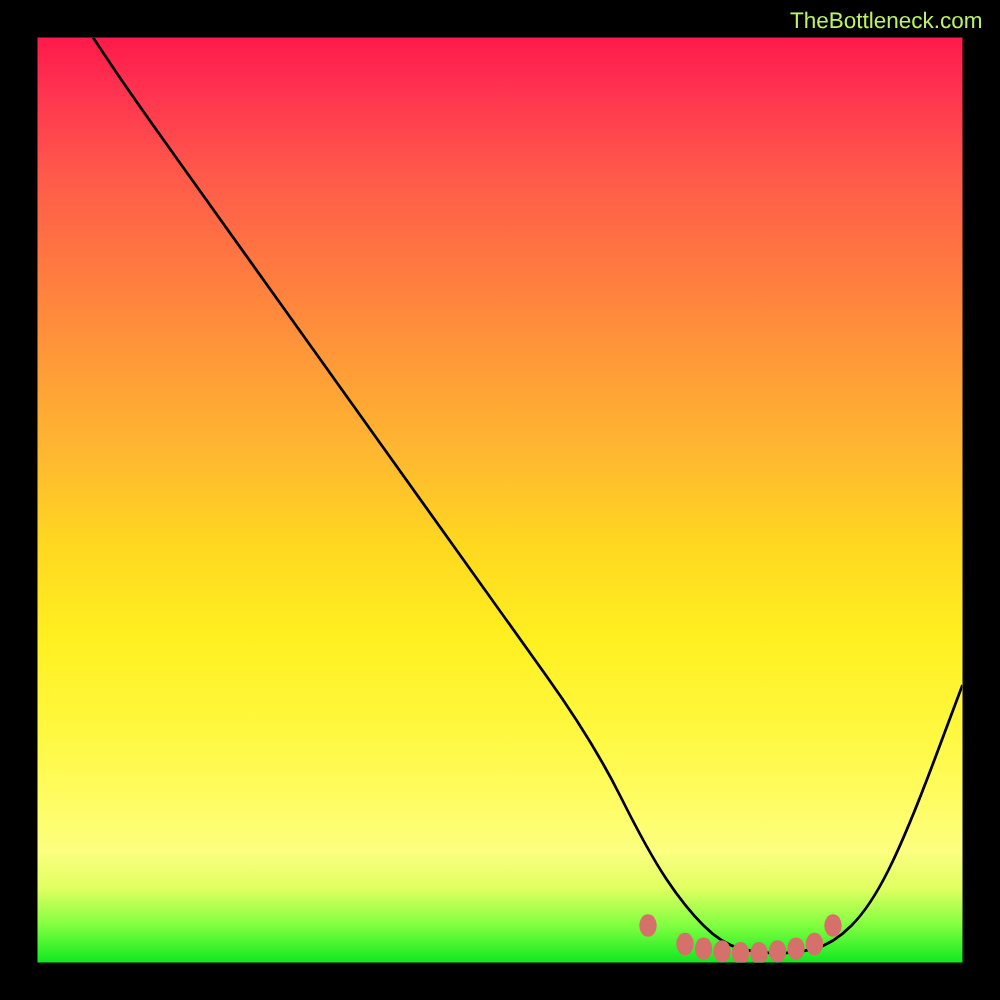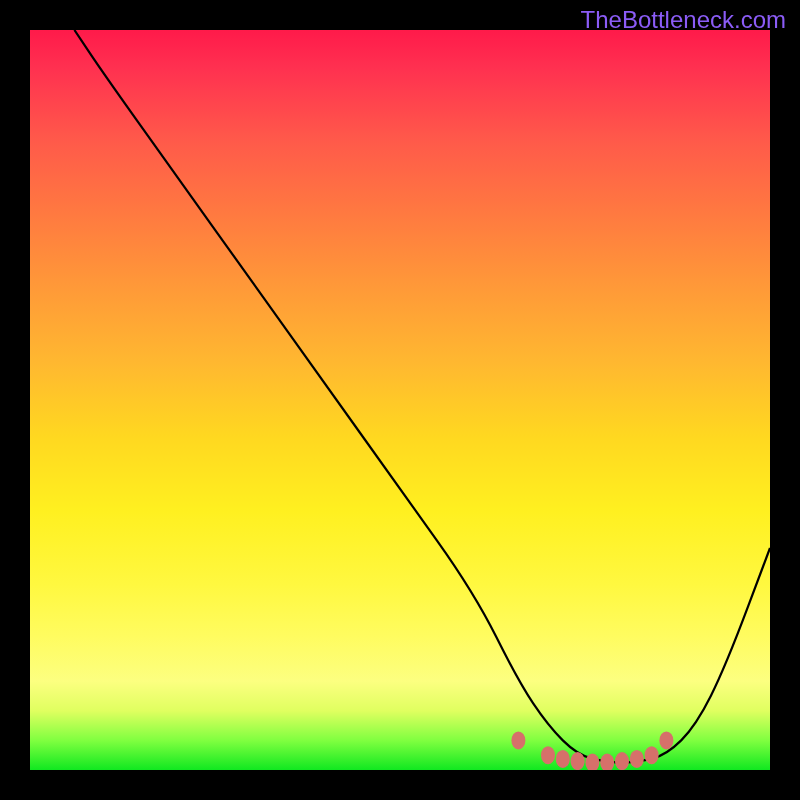--- a/index.html
+++ b/index.html
@@ -7,22 +7,22 @@
     width: 800px;
     height: 800px;
     background: #000;
     position: relative;
     font-family: Arial, sans-serif;
   }
   .watermark {
     position: absolute;
     top: 6px;
     right: 14px;
-    color: #8b5cf6;
-    font-size: 24px;
+    color: #bef264;
+    font-size: 18px;
     font-weight: 500;
     z-index: 10;
   }
   .plot-area {
     position: absolute;
     top: 30px;
     left: 30px;
     width: 740px;
     height: 740px;
     background: linear-gradient(to bottom,

